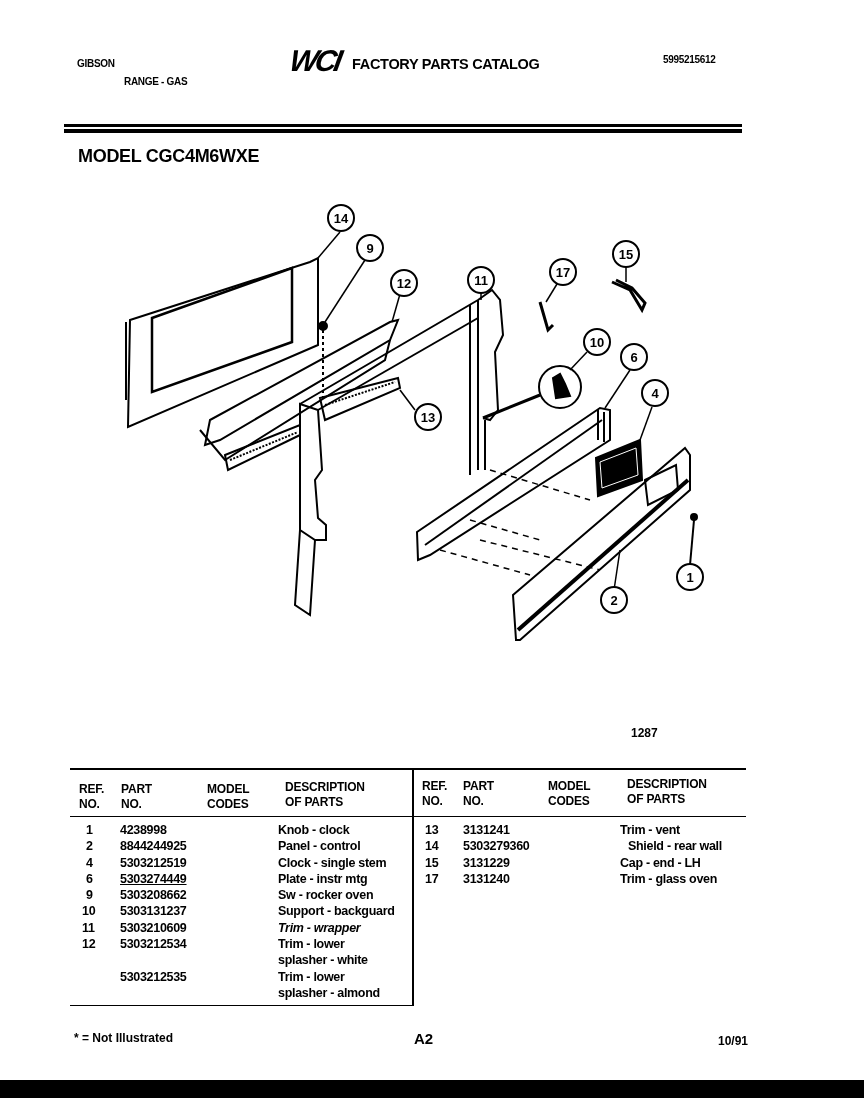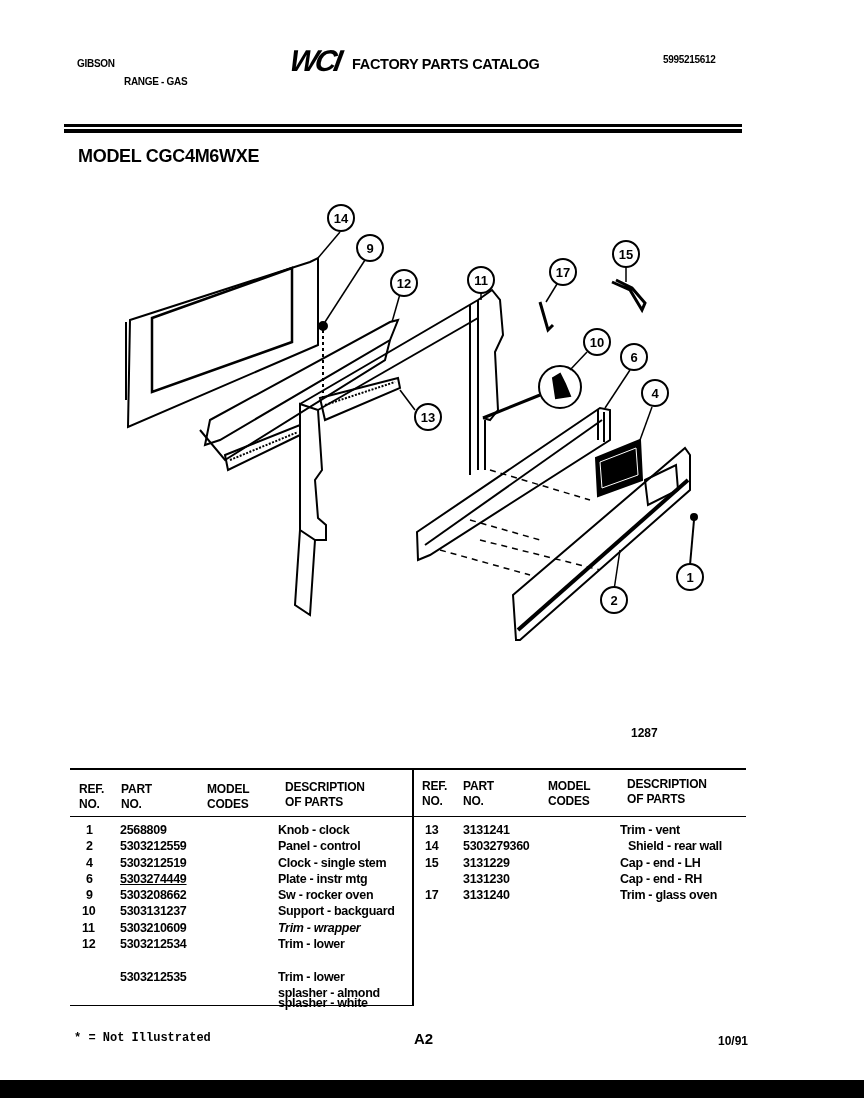--- a/index.html
+++ b/index.html
@@ -180,26 +180,26 @@
     <div>CODES</div>
   </div>
 <div class="abs th" style="left:627px;top:777px;">
     <div>DESCRIPTION</div>
     <div>OF PARTS</div>
   </div>
 
 <div class="abs" style="left:78px;top:822px;width:330px;">
   <div class="td" style="position:relative;height:16.3px;">
     <span class="abs" style="left:8px;">1</span>
-    <span class="abs" style="left:42px;">2568809</span>
+    <span class="abs" style="left:42px;">4238998</span>
     <span class="abs" style="left:200px;">Knob - clock</span>
   </div>
   <div class="td" style="position:relative;height:16.3px;">
     <span class="abs" style="left:8px;">2</span>
-    <span class="abs" style="left:42px;">5303212559</span>
+    <span class="abs" style="left:42px;">8844244925</span>
     <span class="abs" style="left:200px;">Panel - control</span>
   </div>
   <div class="td" style="position:relative;height:16.3px;">
     <span class="abs" style="left:8px;">4</span>
     <span class="abs" style="left:42px;">5303212519</span>
     <span class="abs" style="left:200px;">Clock - single stem</span>
   </div>
   <div class="td" style="position:relative;height:16.3px;">
     <span class="abs" style="left:8px;">6</span>
     <span class="abs" style="left:42px;text-decoration:underline;">5303274449</span>
@@ -217,21 +217,21 @@
   </div>
   <div class="td" style="position:relative;height:16.3px;">
     <span class="abs" style="left:4px;">11</span>
     <span class="abs" style="left:42px;">5303210609</span>
     <span class="abs" style="left:200px;font-style:italic;">Trim - wrapper</span>
   </div>
   <div class="td" style="position:relative;height:32.6px;">
     <span class="abs" style="left:4px;">12</span>
     <span class="abs" style="left:42px;">5303212534</span>
     <span class="abs" style="left:200px;">Trim - lower</span>
-    <span class="abs" style="left:200px;top:16.3px;margin-top:43px;">splasher - white</span>
+    <span class="abs" style="left:200px;top:16.3px;">splasher - white</span>
   </div>
   <div class="td" style="position:relative;height:32.6px;text-align:center;">
     <span class="abs" style="left:4px;"></span>
     <span class="abs" style="left:42px;">5303212535</span>
     <span class="abs" style="left:200px;">Trim - lower</span>
     <span class="abs" style="left:200px;top:16.3px;">splasher - almond</span>
   </div>
 </div>
 
 <div class="abs" style="left:422px;top:822px;width:320px;">
@@ -244,27 +244,22 @@
     <span class="abs" style="left:3px;">14</span>
     <span class="abs" style="left:41px;">5303279360</span>
     <span class="abs" style="left:198px;margin-left:8px;">Shield - rear wall</span>
   </div>
   <div class="td" style="position:relative;height:16.3px;">
     <span class="abs" style="left:3px;">15</span>
     <span class="abs" style="left:41px;">3131229</span>
     <span class="abs" style="left:198px;">Cap - end - LH</span>
   </div>
   <div class="td" style="position:relative;height:16.3px;">
-    <span class="abs" style="left:3px;"></span>
-    <span class="abs" style="left:41px;">3131230</span>
-    <span class="abs" style="left:198px;">Cap - end - RH</span>
-  </div>
-  <div class="td" style="position:relative;height:16.3px;">
     <span class="abs" style="left:3px;">17</span>
     <span class="abs" style="left:41px;">3131240</span>
     <span class="abs" style="left:198px;">Trim - glass oven</span>
   </div>
 </div>
 
-<div class="abs footer" style="left:74px;top:1031px;font-family:Liberation Mono, monospace;">* = Not Illustrated</div>
+<div class="abs footer" style="left:74px;top:1031px;">* = Not Illustrated</div>
 <div class="abs footer" style="left:414px;top:1030px;font-size:15px;">A2</div>
 <div class="abs footer" style="left:718px;top:1034px;">10/91</div>
 <div class="abs rule" style="left:0;top:1080px;width:864px;height:18px;"></div>
 
 </body></html>

